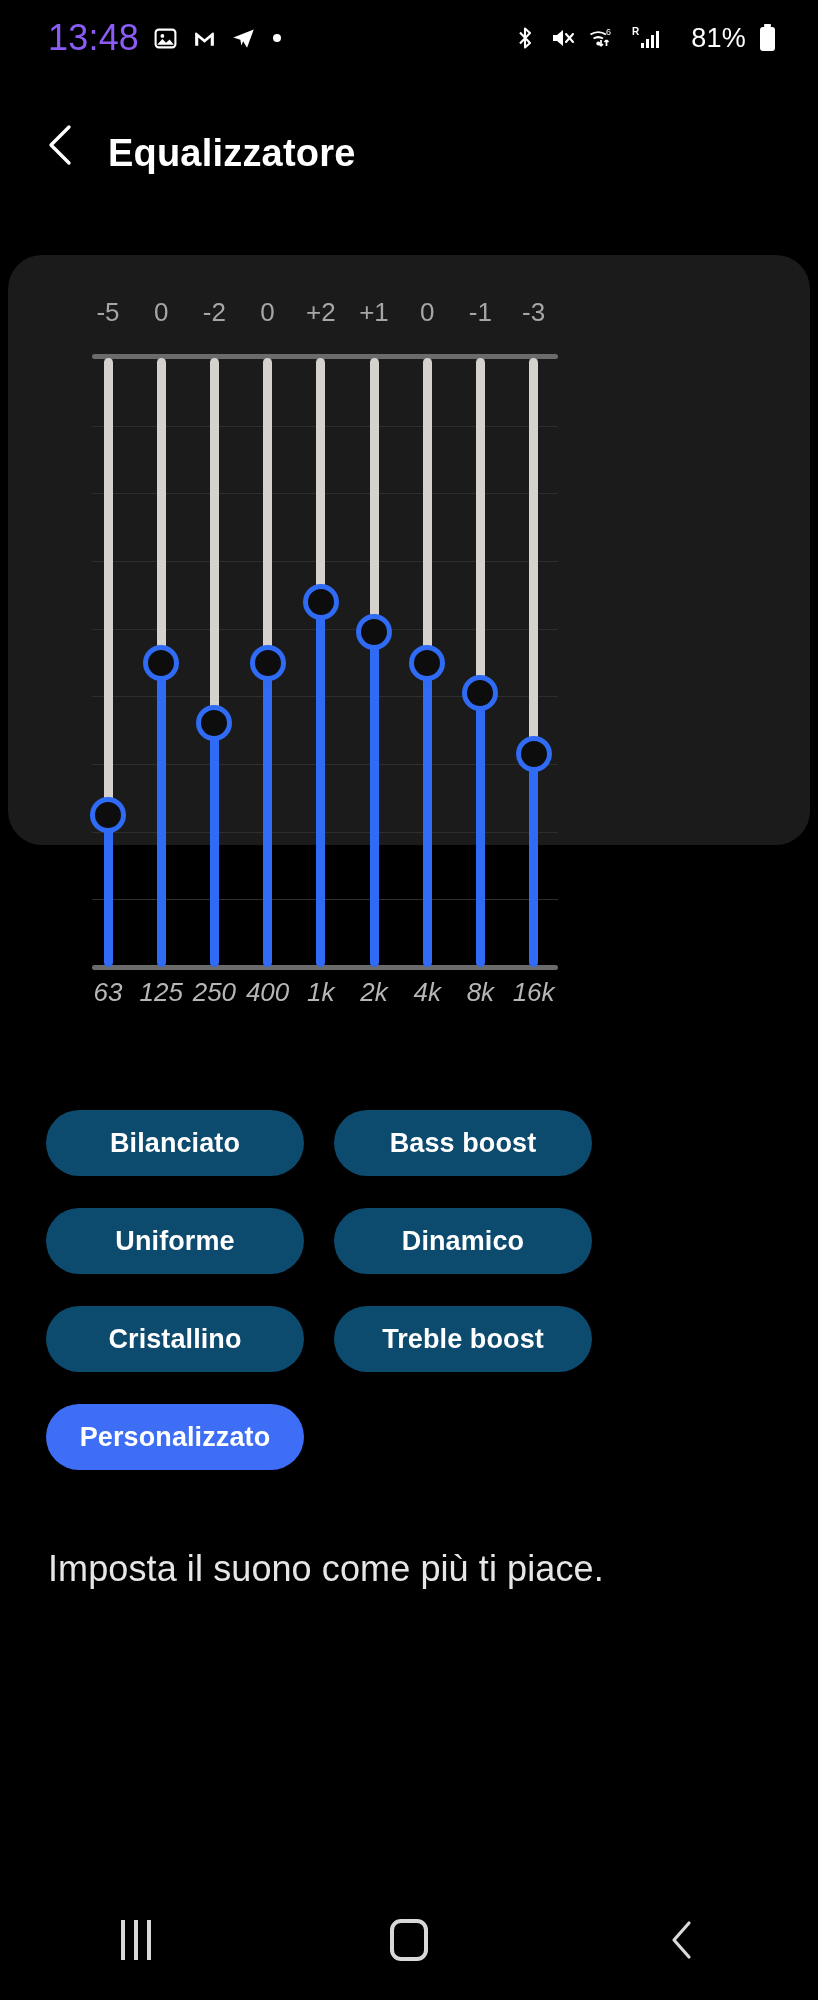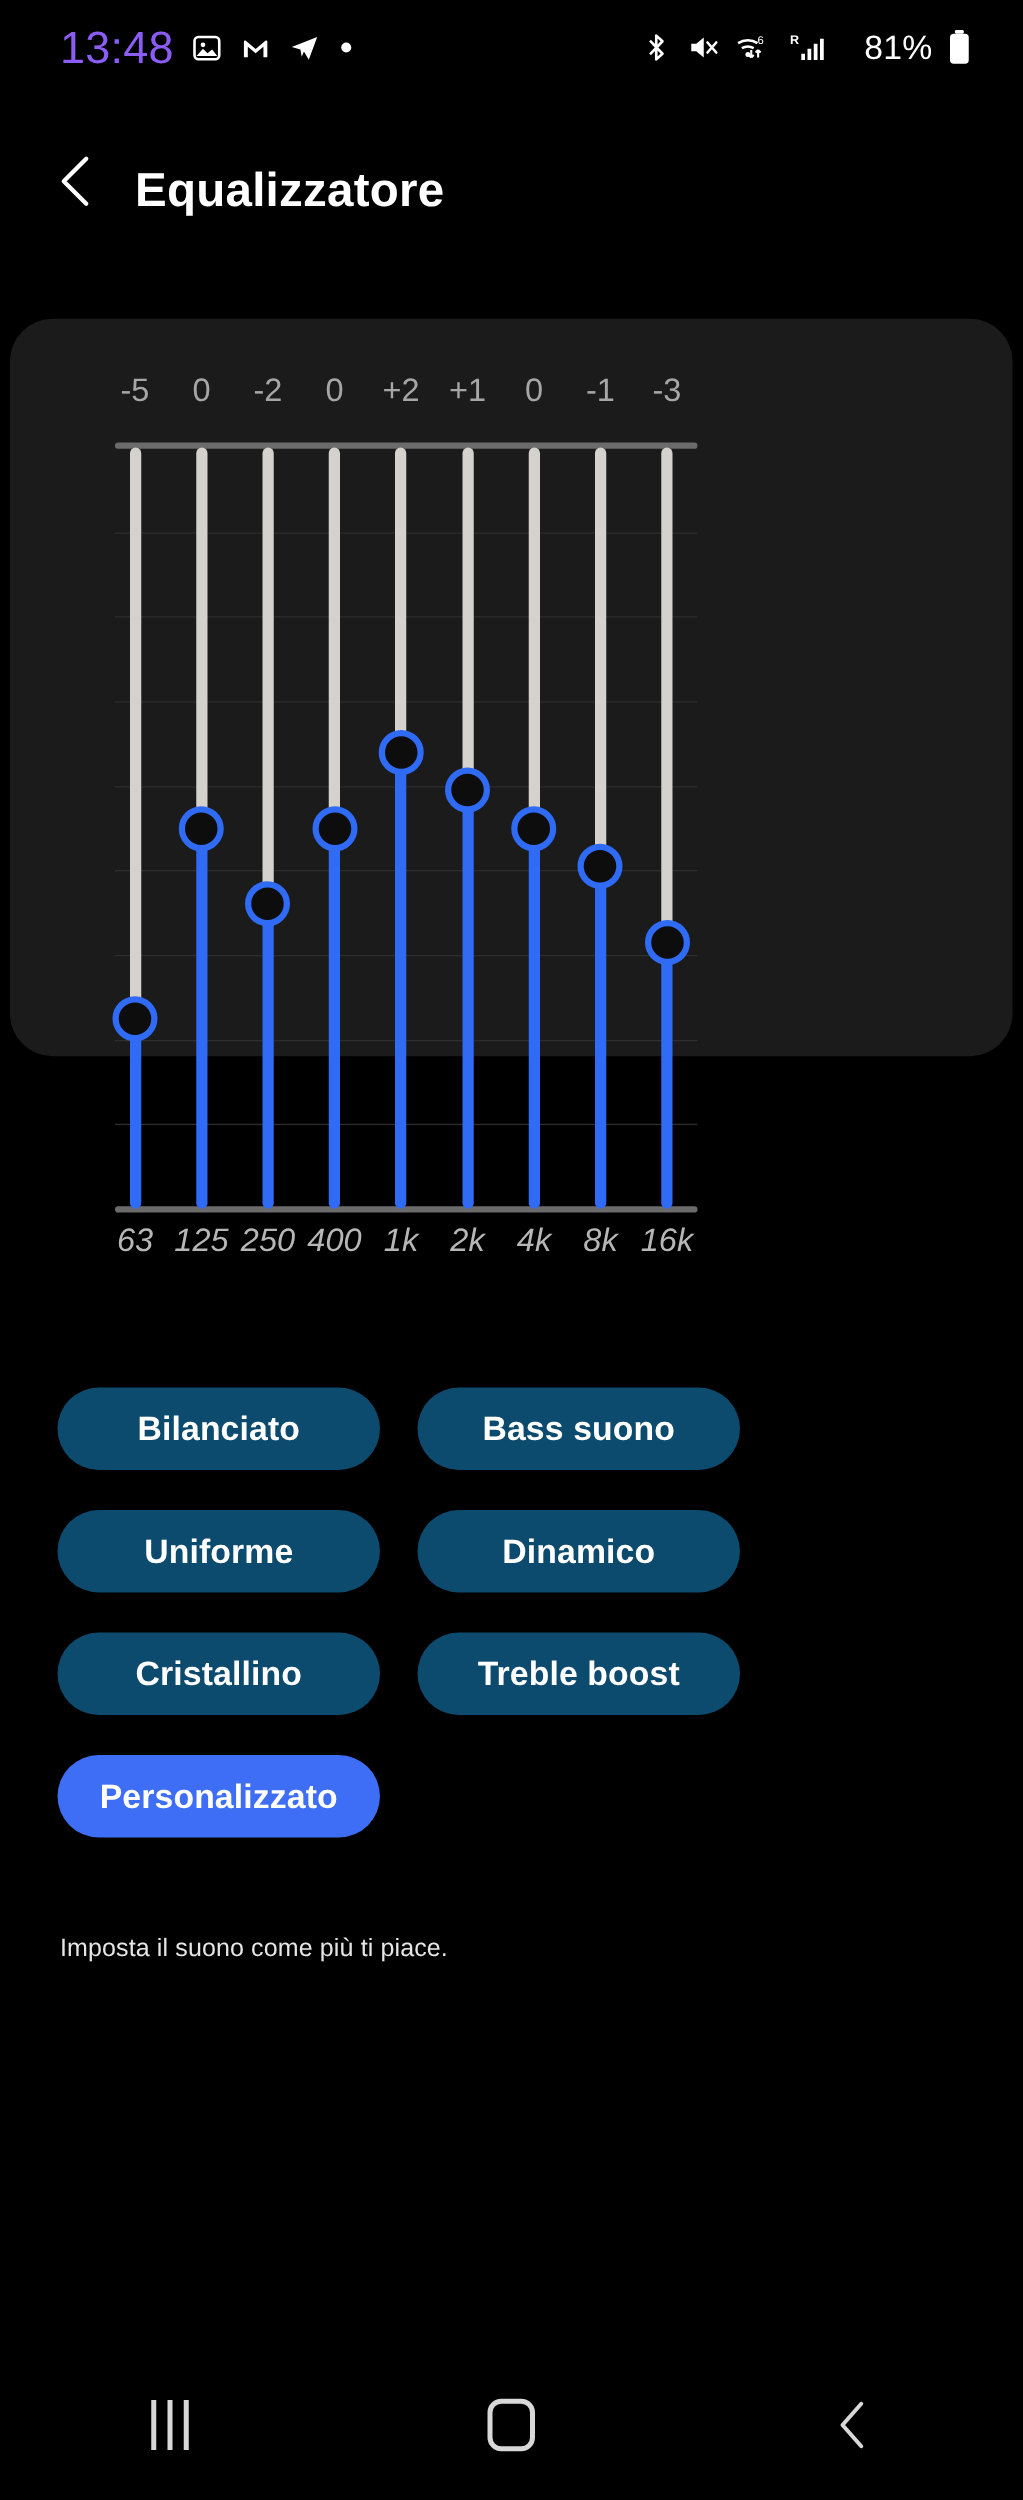--- a/index.html
+++ b/index.html
@@ -81,21 +81,21 @@
   .preset {
     width:258px; height:66px; border-radius:33px;
     background:#0c4a6e; color:#fff;
     font-size:27px; font-weight:bold;
     display:flex; align-items:center; justify-content:center;
     letter-spacing:.1px;
   }
   .preset.selected { background:#3d6ef5; }
   .caption {
     position:absolute; left:48px; top:1548px; width:700px;
-    color:#e6e6e6; font-size:20px; letter-spacing:.1px;
+    color:#e6e6e6; font-size:36px; letter-spacing:.1px;
   }
 
   
   .navbar {
     position:absolute; left:0; bottom:0; width:818px; height:120px;
     display:flex; align-items:center; justify-content:space-around;
   }
   .nav-btn { width:120px; height:80px; display:flex; align-items:center; justify-content:center; }
   .nav-recents { display:flex; gap:9px; }
   .nav-recents i { display:block; width:4px; height:40px; background:#d8d8d8; }
@@ -261,21 +261,21 @@
         <span class="eq-freq" style="left: 228.8px;">1k</span>
         <span class="eq-freq" style="left: 282px;">2k</span>
         <span class="eq-freq" style="left: 335.2px;">4k</span>
         <span class="eq-freq" style="left: 388.4px;">8k</span>
         <span class="eq-freq" style="left: 441.6px;">16k</span>
       </div>
   </div>
 
   <div class="presets" id="presets">
       <div class="preset">Bilanciato</div>
-      <div class="preset">Bass suono</div>
+      <div class="preset">Bass boost</div>
       <div class="preset">Uniforme</div>
       <div class="preset">Dinamico</div>
       <div class="preset">Cristallino</div>
       <div class="preset">Treble boost</div>
       <div class="preset selected">Personalizzato</div>
     </div>
   <div class="caption">Imposta il suono come più ti piace.</div>
 
   <div class="navbar">
     <div class="nav-btn">

